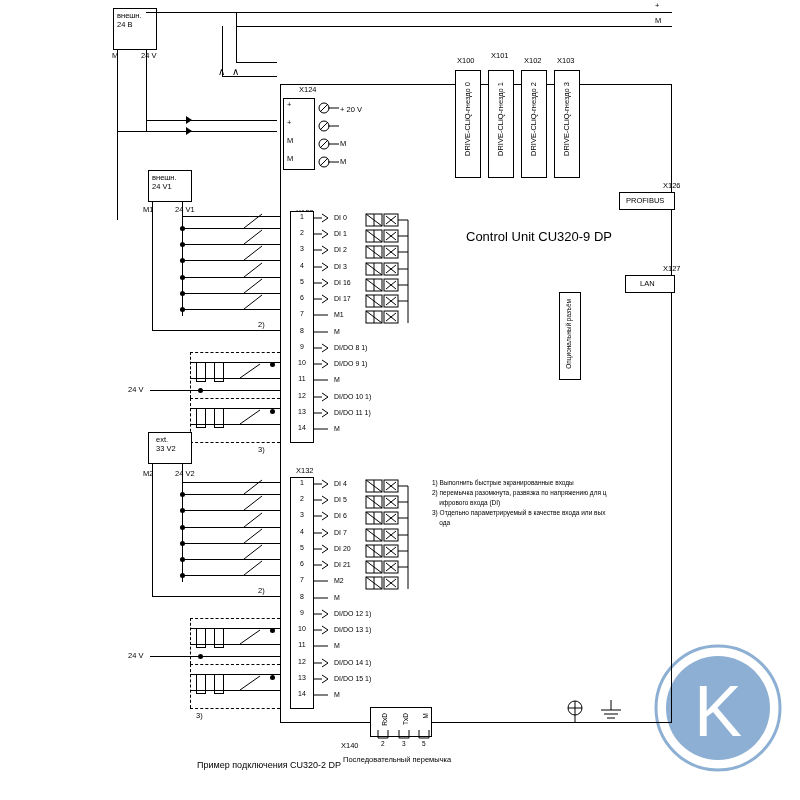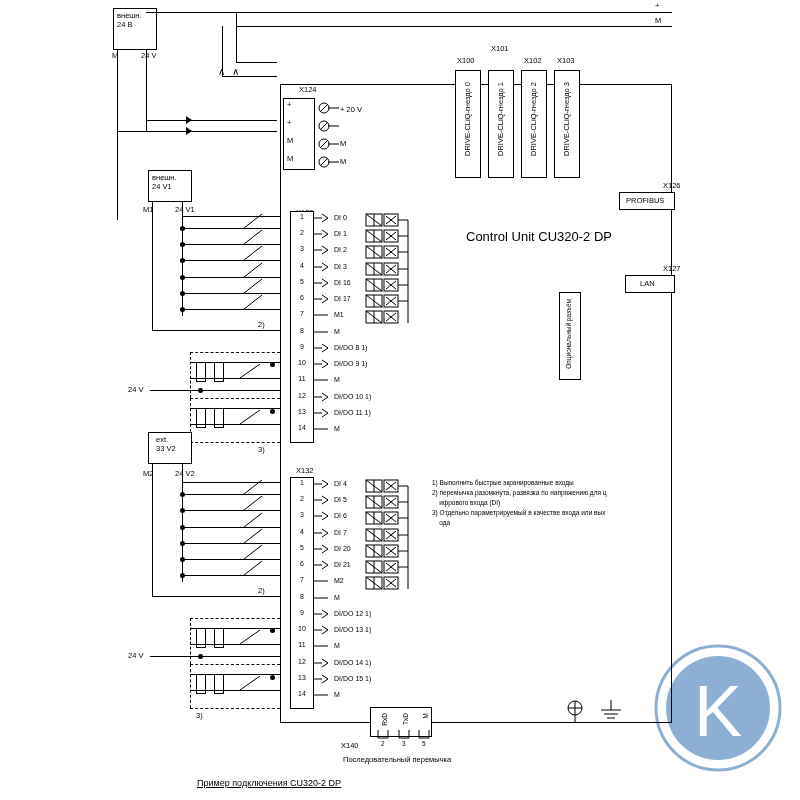--- a/index.html
+++ b/index.html
@@ -32,21 +32,21 @@
     <circle cx="64" cy="64" r="62" fill="none" stroke="#2f6fb0" stroke-width="3"></circle>
     <circle cx="64" cy="64" r="52" fill="#2f6fb0"></circle>
     <text x="64" y="92" font-size="72" font-family="Liberation Sans, sans-serif" fill="#ffffff" text-anchor="middle">K</text>
   </svg>
 
   <div class="ln h" style="left:280px;top:84px;width:392px;"></div>
   <div class="ln v" style="left:671px;top:84px;height:638px;"></div>
   <div class="ln h" style="left:280px;top:722px;width:392px;"></div>
   <div class="ln v" style="left:280px;top:84px;height:638px;"></div>
 
-  <div class="lbl big" style="left:466px;top:230px;">Control Unit CU320-2 DP</div>
+  <div class="lbl big" style="left:466px;top:230px;">Control Unit CU320-9 DP</div>
 
   <div class="ln h" style="left:236px;top:12px;width:436px;"></div>
   <div class="ln h" style="left:236px;top:26px;width:436px;"></div>
   <div class="lbl" style="left:655px;top:2px;">+</div>
   <div class="lbl" style="left:655px;top:17px;">M</div>
 
   <div class="box" style="left:113px;top:8px;width:44px;height:42px;"></div>
   <div class="lbl" style="left:117px;top:12px;">внешн.
 24 В</div>
   <div class="lbl" style="left:112px;top:52px;">M</div>
@@ -89,21 +89,21 @@
       <circle cx="9" cy="46" r="5"></circle>
         <line x1="5" y1="50" x2="13" y2="42"></line>
         <line x1="13" y1="46" x2="24" y2="46"></line>
       <circle cx="9" cy="64" r="5"></circle>
         <line x1="5" y1="68" x2="13" y2="60"></line>
         <line x1="13" y1="64" x2="24" y2="64"></line>
     </g>
   </svg>
 
   <div class="lbl" style="left:457px;top:57px;">X100</div>
-  <div class="lbl" style="left:491px;top:45px;">X101</div>
+  <div class="lbl" style="left:491px;top:52px;">X101</div>
   <div class="lbl" style="left:524px;top:57px;">X102</div>
   <div class="lbl" style="left:557px;top:57px;">X103</div>
 
   <div class="box" style="left:455px;top:70px;width:26px;height:108px;"></div>
   <div class="box" style="left:488px;top:70px;width:26px;height:108px;"></div>
   <div class="box" style="left:521px;top:70px;width:26px;height:108px;"></div>
   <div class="box" style="left:554px;top:70px;width:26px;height:108px;"></div>
   <div class="lbl vert" style="left:464px;top:82px;">DRIVE-CLiQ-гнездо 0</div>
   <div class="lbl vert" style="left:497px;top:82px;">DRIVE-CLiQ-гнездо 1</div>
   <div class="lbl vert" style="left:530px;top:82px;">DRIVE-CLiQ-гнездо 2</div>
@@ -457,15 +457,15 @@
   </svg>
   <svg style="position:absolute;left:598px;top:700px;width:26px;height:24px;">
     <g stroke="#000" fill="none" stroke-width="1">
       <line x1="13" y1="0" x2="13" y2="10"></line>
         <line x1="3" y1="10" x2="23" y2="10"></line>
       <line x1="6" y1="14" x2="20" y2="14"></line>
         <line x1="9" y1="18" x2="17" y2="18"></line>
     </g>
   </svg>
 
-  <div class="lbl cap" style="left:197px;top:778px;text-decoration:underline;">Пример подключения CU320-2 DP</div>
+  <div class="lbl cap" style="left:197px;top:760px;">Пример подключения CU320-2 DP</div>
 
 </div>
 
 </body></html>

